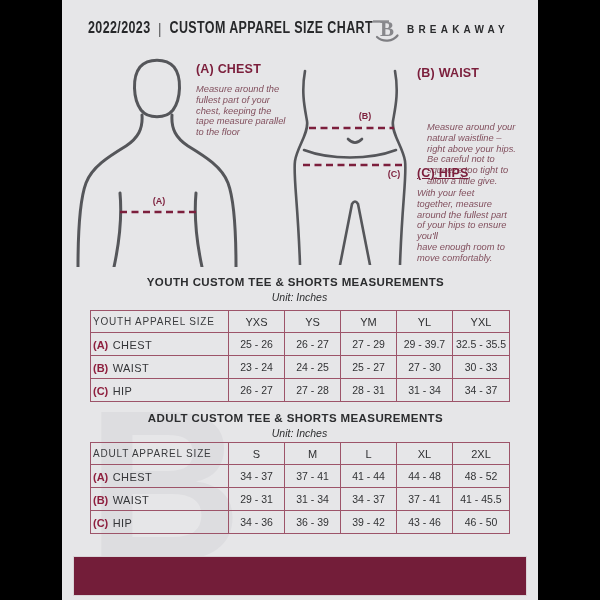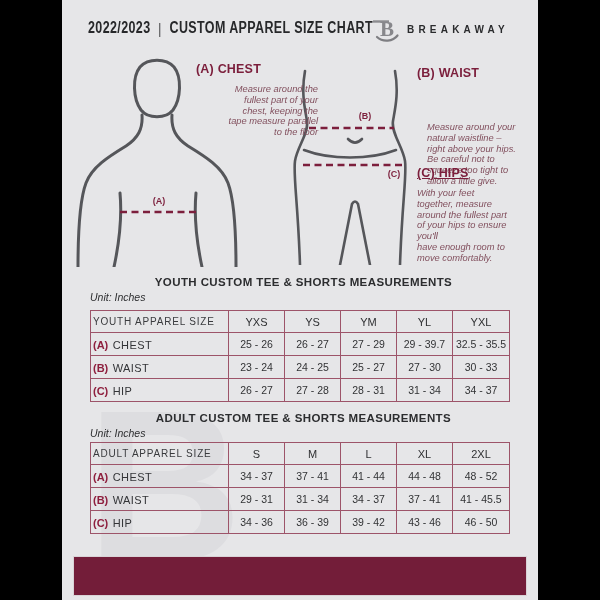--- a/index.html
+++ b/index.html
@@ -17,23 +17,23 @@
                 letter-spacing:4.2px; color:#2a2b2d; white-space:nowrap; }
 
   
   .fig { position:absolute; }
   .marker { position:absolute; width:28px; text-align:center; font-size:9px; font-weight:bold; color:#7c1f3c; }
   .guide-head { position:absolute; font-size:12.5px; font-weight:bold; color:#7b1e3b; letter-spacing:0.2px; }
   .guide-body { position:absolute; font-size:9.3px; line-height:10.8px; font-style:italic;
                 color:#82505e; white-space:pre-line; }
 
   
-  .tbl-title { position:absolute; left:32px; width:419px; text-align:center; font-size:11.5px;
+  .tbl-title { position:absolute; left:24px; width:419px; text-align:center; font-size:11.5px;
                font-weight:bold; letter-spacing:0.4px; color:#2c2d2f; z-index:2; }
-  .tbl-unit  { position:absolute; left:28px; width:419px; font-size:10.5px;
+  .tbl-unit  { position:absolute; left:28px; width:419px; text-align:center; font-size:10.5px;
                font-style:italic; color:#2c2d2f; z-index:2; }
 
   
   table.size-table { position:absolute; left:28px; width:419px; border-collapse:collapse;
                      table-layout:fixed; z-index:2; background:transparent; }
   table.size-table th, table.size-table td { border:1.5px solid #9d5469; height:22px; padding:2px; }
   th.lbl, td.lbl { text-align:left; padding-left:12px; }
   th.lbl { font-size:10px; font-weight:normal; letter-spacing:0.8px; color:#3a3b3e; }
   th.size { font-size:11px; font-weight:normal; color:#2f3032; text-align:center; }
   td.val { font-size:10.5px; color:#323335; text-align:center; }
@@ -86,21 +86,21 @@
         <path d="M16,93 C42,103 82,103 108,93"></path>
         <path d="M52,208 C56,188 60,168 64,147 Q67,142 70,147 C74,168 78,188 82,208"></path>
       </g>
       <line x1="21" y1="71" x2="106" y2="71" stroke="#7c1f3c" stroke-width="2.6" stroke-dasharray="7,4.5"></line>
       <line x1="15" y1="108" x2="117" y2="108" stroke="#7c1f3c" stroke-width="2.6" stroke-dasharray="7,4.5"></line>
     </svg>
     <span class="marker" style="left:289px;top:111px;">(B)</span>
     <span class="marker" style="left:318px;top:169px;">(C)</span>
 
     <div class="guide-head" style="left:134px;top:62px;">(A) CHEST</div>
-    <div class="guide-body" style="left:134px;top:84px;width:122px;text-align:right;">Measure around the
+    <div class="guide-body" style="left:134px;top:84px;width:122px;">Measure around the
 fullest part of your
 chest, keeping the
 tape measure parallel
 to the floor</div>
 
     <div class="guide-head" style="left:355px;top:66px;">(B) WAIST</div>
     <div class="guide-body" style="left:365px;top:88px;width:115px;margin-top:34px;">Measure around your
 natural waistline –
 right above your hips.
 Be careful not to

